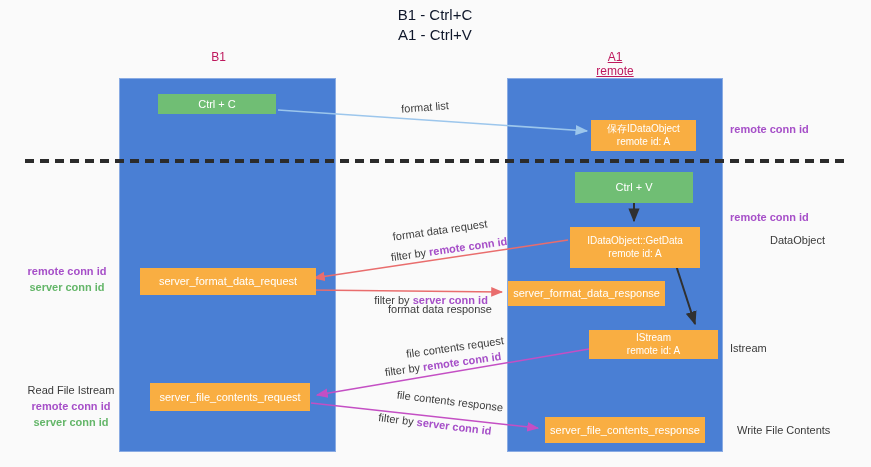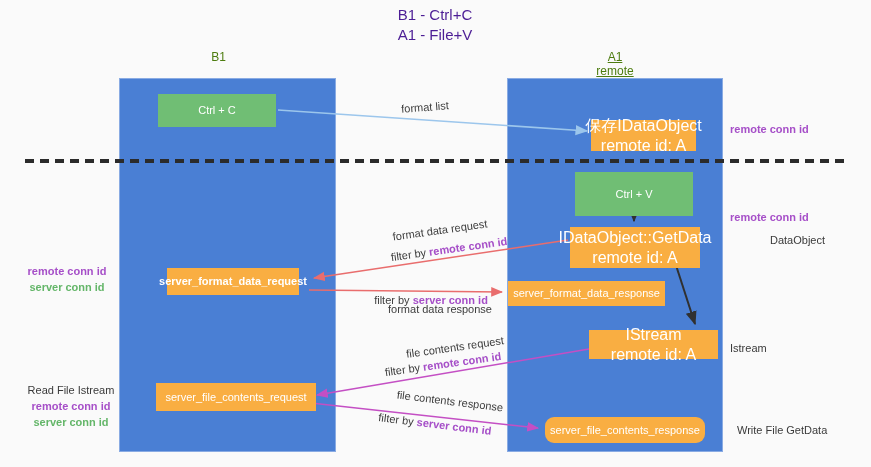--- a/index.html
+++ b/index.html
@@ -5,28 +5,28 @@
   :root{
     --lane-blue:#4a7fd4; --box-orange:#f9ae42; --box-green:#70be74;
     --arrow-black:#303030; --arrow-blue:#9cc6ec; --arrow-red:#e96d6d;
     --arrow-magenta:#c44fc4; --text-purple:#a64fc8; --text-green:#64b669;
     --bg:#fafafa; --ink:#3d3d3d;
   }
   html,body{margin:0;padding:0;}
   body{background:#e9e9e9;font-family:"Liberation Sans", sans-serif;}
   .stage{position:relative;width:871px;height:467px;background:var(--bg);overflow:hidden;}
   .abs{position:absolute;}
-  .title{left:300px;top:5px;width:270px;text-align:center;font-size:15px;color:#4c1d95;line-height:1.32;}
-  .hdr{top:50px;text-align:center;font-size:12px;color:#4d7c0f;line-height:1.2;}
+  .title{left:300px;top:5px;width:270px;text-align:center;font-size:15px;color:#0f172a;line-height:1.32;}
+  .hdr{top:50px;text-align:center;font-size:12px;color:#be185d;line-height:1.2;}
   .lane{top:78px;height:374px;background:var(--lane-blue);border:1px solid rgba(255,255,255,.35);box-sizing:border-box;}
   .box{box-sizing:border-box;display:flex;flex-direction:column;align-items:center;justify-content:center;
        color:#fff;font-size:11px;line-height:1.3;text-align:center;white-space:nowrap;}
   .box.orange{background:var(--box-orange);}
   .box.green{background:var(--box-green);}
-  .box.two{font-size:16px;line-height:1.25;}
+  .box.two{font-size:10px;line-height:1.25;}
   .mid{font-size:11px;color:var(--ink);white-space:nowrap;transform:translate(-50%,-50%) rotate(var(--r,0deg));}
   .mid b{font-weight:bold;color:var(--text-purple);}
   .sideL{width:100px;text-align:center;font-size:11px;line-height:1.45;white-space:nowrap;}
   .sideR{font-size:11px;color:#3a3a3a;white-space:nowrap;}
   .purple{color:var(--text-purple);font-weight:bold;}
   .greentx{color:var(--text-green);font-weight:bold;}
   svg.layer{position:absolute;left:0;top:0;pointer-events:none;}
   .ln-dash{stroke:#2b2b2b;stroke-width:4;stroke-dasharray:9 6;}
   .ln-black{stroke:var(--arrow-black);stroke-width:2;}
   .ln-blue{stroke:var(--arrow-blue);stroke-width:1.6;}
@@ -35,21 +35,21 @@
   .mk-black{fill:var(--arrow-black);} .mk-blue{fill:var(--arrow-blue);}
   .mk-red{fill:var(--arrow-red);} .mk-mag{fill:var(--arrow-magenta);}
 </style>
 </head>
 <body>
 
 <div class="stage">
 
   <div class="abs title">
     <div>B1 - Ctrl+C</div>
-    <div>A1 - File+V</div>
+    <div>A1 - Ctrl+V</div>
   </div>
 
   <div class="abs hdr" style="left:110px;width:217px;">
     <div>B1</div>
   </div>
   <div class="abs hdr" style="left:507px;width:216px;text-decoration:underline;">
     <div>A1</div>
     <div>remote</div>
   </div>
 
@@ -74,48 +74,48 @@
     <line class="ln-dash" x1="25" y1="161" x2="845" y2="161"></line>
     <line class="ln-blue" x1="278" y1="110" x2="587" y2="131" marker-end="url(#mBl)"></line>
     <line class="ln-black" x1="634" y1="199" x2="634" y2="221" marker-end="url(#mB)"></line>
     <line class="ln-black" x1="673" y1="256" x2="695" y2="324" marker-end="url(#mB)"></line>
     <line class="ln-red" x1="568" y1="240" x2="314" y2="278" marker-end="url(#mR)"></line>
     <line class="ln-red" x1="309" y1="290" x2="502" y2="292" marker-end="url(#mR)"></line>
     <line class="ln-mag" x1="589" y1="349" x2="317" y2="395" marker-end="url(#mM)"></line>
     <line class="ln-mag" x1="311" y1="403" x2="538" y2="428" marker-end="url(#mM)"></line>
   </svg>
 
-  <div class="abs box green" style="left:158px;top:94px;width:118px;height:33px;">
+  <div class="abs box green" style="left:158px;top:94px;width:118px;height:20px;">
     <span>Ctrl + C</span>
   </div>
   <div class="abs box orange two" style="left:591px;top:120px;width:105px;height:31px;">
     <span>保存IDataObject</span>
     <span>remote id: A</span>
   </div>
-  <div class="abs box green" style="left:575px;top:172px;width:118px;height:44px;">
+  <div class="abs box green" style="left:575px;top:172px;width:118px;height:31px;">
     <span>Ctrl + V</span>
   </div>
   <div class="abs box orange two" style="left:570px;top:227px;width:130px;height:41px;">
     <span>IDataObject::GetData</span>
     <span>remote id: A</span>
   </div>
-  <div class="abs box orange" style="left:167px;top:268px;width:132px;height:27px;font-weight:bold;">
+  <div class="abs box orange" style="left:140px;top:268px;width:176px;height:27px;">
     <span>server_format_data_request</span>
   </div>
   <div class="abs box orange" style="left:508px;top:281px;width:157px;height:25px;">
     <span>server_format_data_response</span>
   </div>
   <div class="abs box orange two" style="left:589px;top:330px;width:129px;height:29px;">
     <span>IStream</span>
     <span>remote id: A</span>
   </div>
-  <div class="abs box orange" style="left:150px;top:383px;width:160px;height:28px;margin-left:6px;">
+  <div class="abs box orange" style="left:150px;top:383px;width:160px;height:28px;">
     <span>server_file_contents_request</span>
   </div>
-  <div class="abs box orange" style="left:545px;top:417px;width:160px;height:26px;border-radius:9px;">
+  <div class="abs box orange" style="left:545px;top:417px;width:160px;height:26px;">
     <span>server_file_contents_response</span>
   </div>
 
   <div class="abs mid" style="left:425px;top:107px;--r:-4.5deg;">format list</div>
 
   <div class="abs mid" style="left:440px;top:230px;--r:-8deg;">format data request</div>
   <div class="abs mid" style="left:449px;top:249px;--r:-8deg;">
     <span>filter by </span><b>remote conn id</b>
   </div>
 
@@ -141,15 +141,15 @@
   <div class="abs sideL" style="left:21px;top:383px;">
     <div style="color:#3a3a3a;">Read File Istream</div>
     <div class="purple">remote conn id</div>
     <div class="greentx">server conn id</div>
   </div>
 
   <div class="abs sideR purple" style="left:730px;top:123px;">remote conn id</div>
   <div class="abs sideR purple" style="left:730px;top:211px;">remote conn id</div>
   <div class="abs sideR" style="left:730px;top:234px;padding-left:40px;">DataObject</div>
   <div class="abs sideR" style="left:730px;top:342px;">Istream</div>
-  <div class="abs sideR" style="left:737px;top:424px;">Write File GetData</div>
+  <div class="abs sideR" style="left:737px;top:424px;">Write File Contents</div>
 
 </div>
 
 </body></html>

